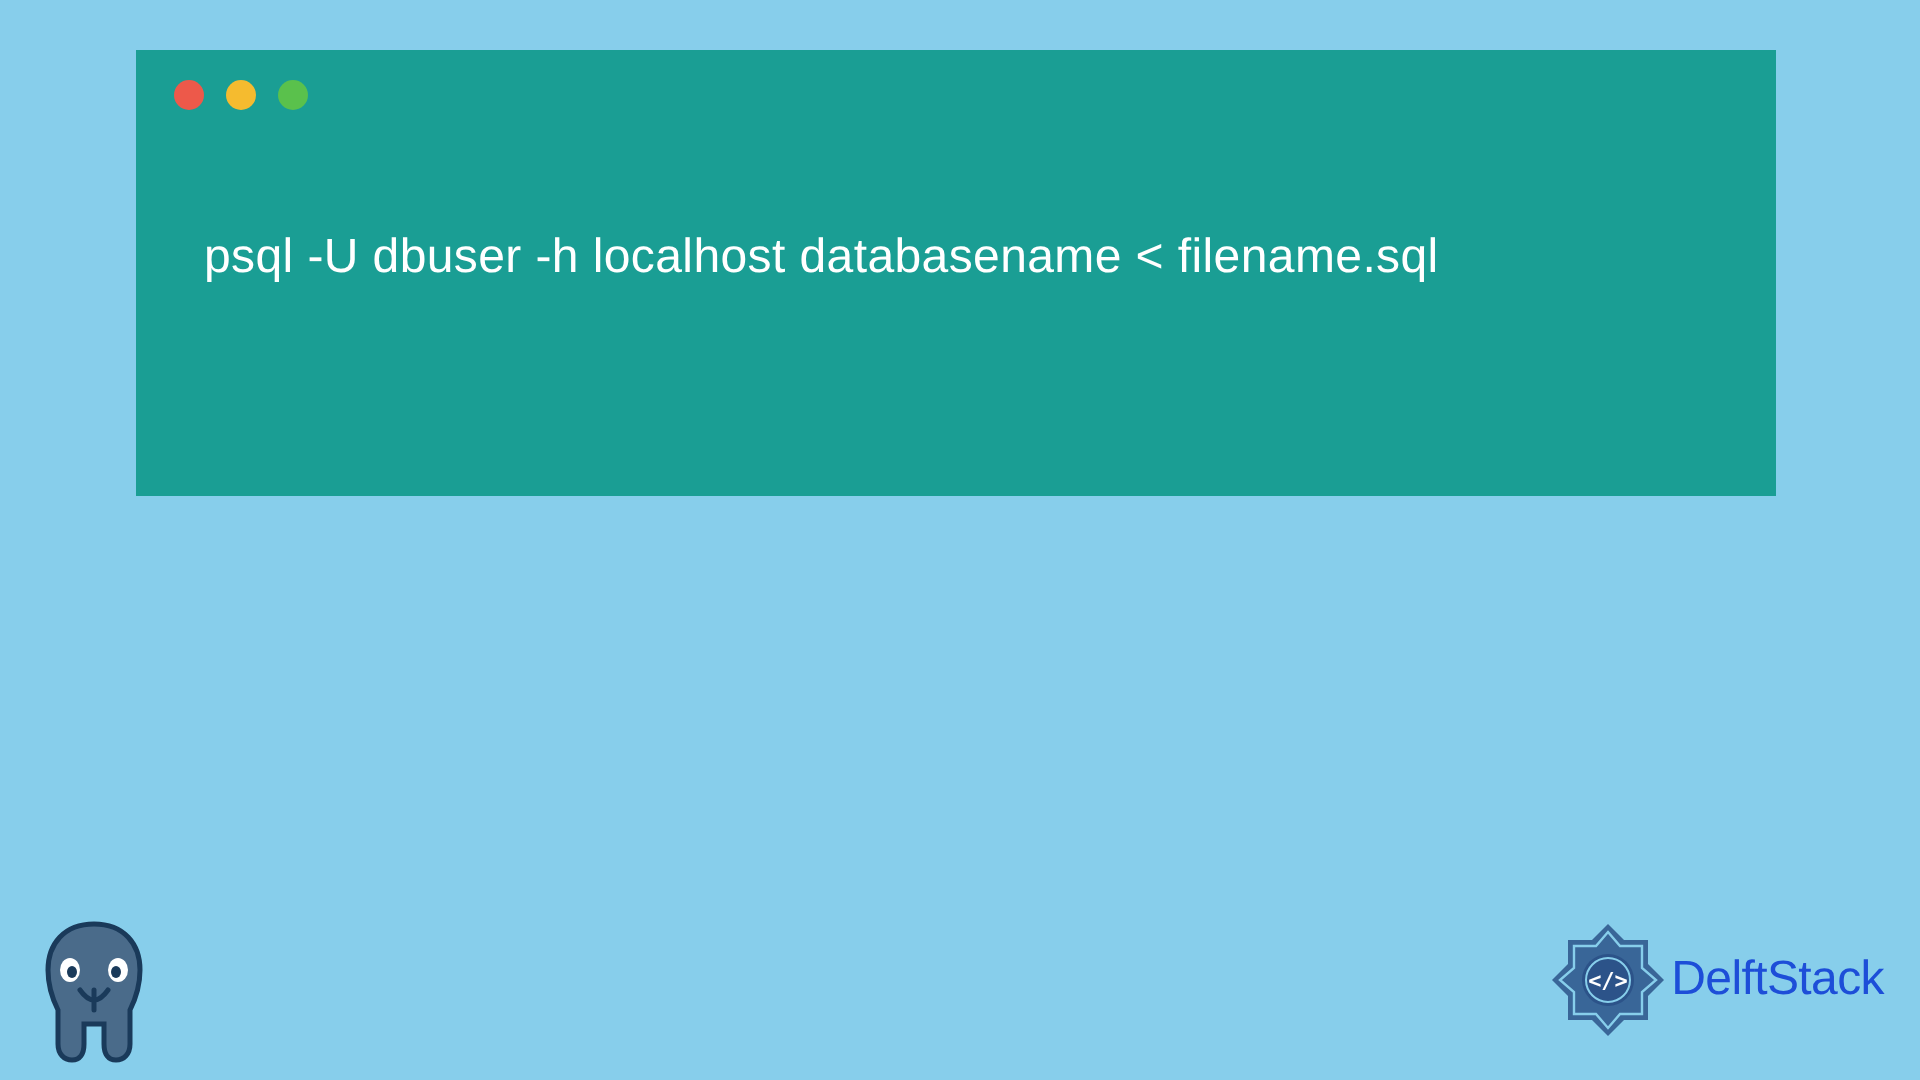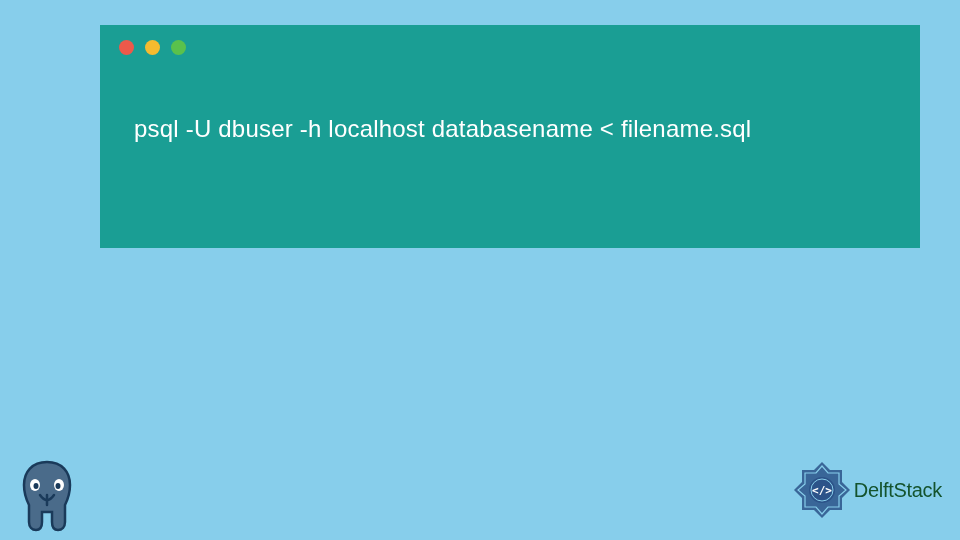--- a/index.html
+++ b/index.html
@@ -12,21 +12,20 @@
       overflow: hidden;
     }
     .terminal {
       position: absolute;
       left: 68px;
       top: 25px;
       width: 820px;
       height: 223px;
       background: #1A9E94;
       border-radius: 0;
-      margin-left: 32px;
     }
     .traffic-lights {
       display: flex;
       gap: 11px;
       padding: 15px 0 0 19px;
     }
     .light {
       width: 15px;
       height: 15px;
       border-radius: 50%;
@@ -54,22 +53,22 @@
       bottom: 20px;
       display: flex;
       align-items: center;
       gap: 2px;
     }
     .delftstack-badge {
       width: 60px;
       height: 60px;
     }
     .delftstack-text {
-      color: #14532d;
-      font-size: 20px;
+      color: #1d4ed8;
+      font-size: 24px;
       font-weight: 400;
       letter-spacing: -0.3px;
     }
   </style>
 </head>
 <body>
 
 <div class="terminal">
   <div class="traffic-lights">
     <div class="light red"></div>

